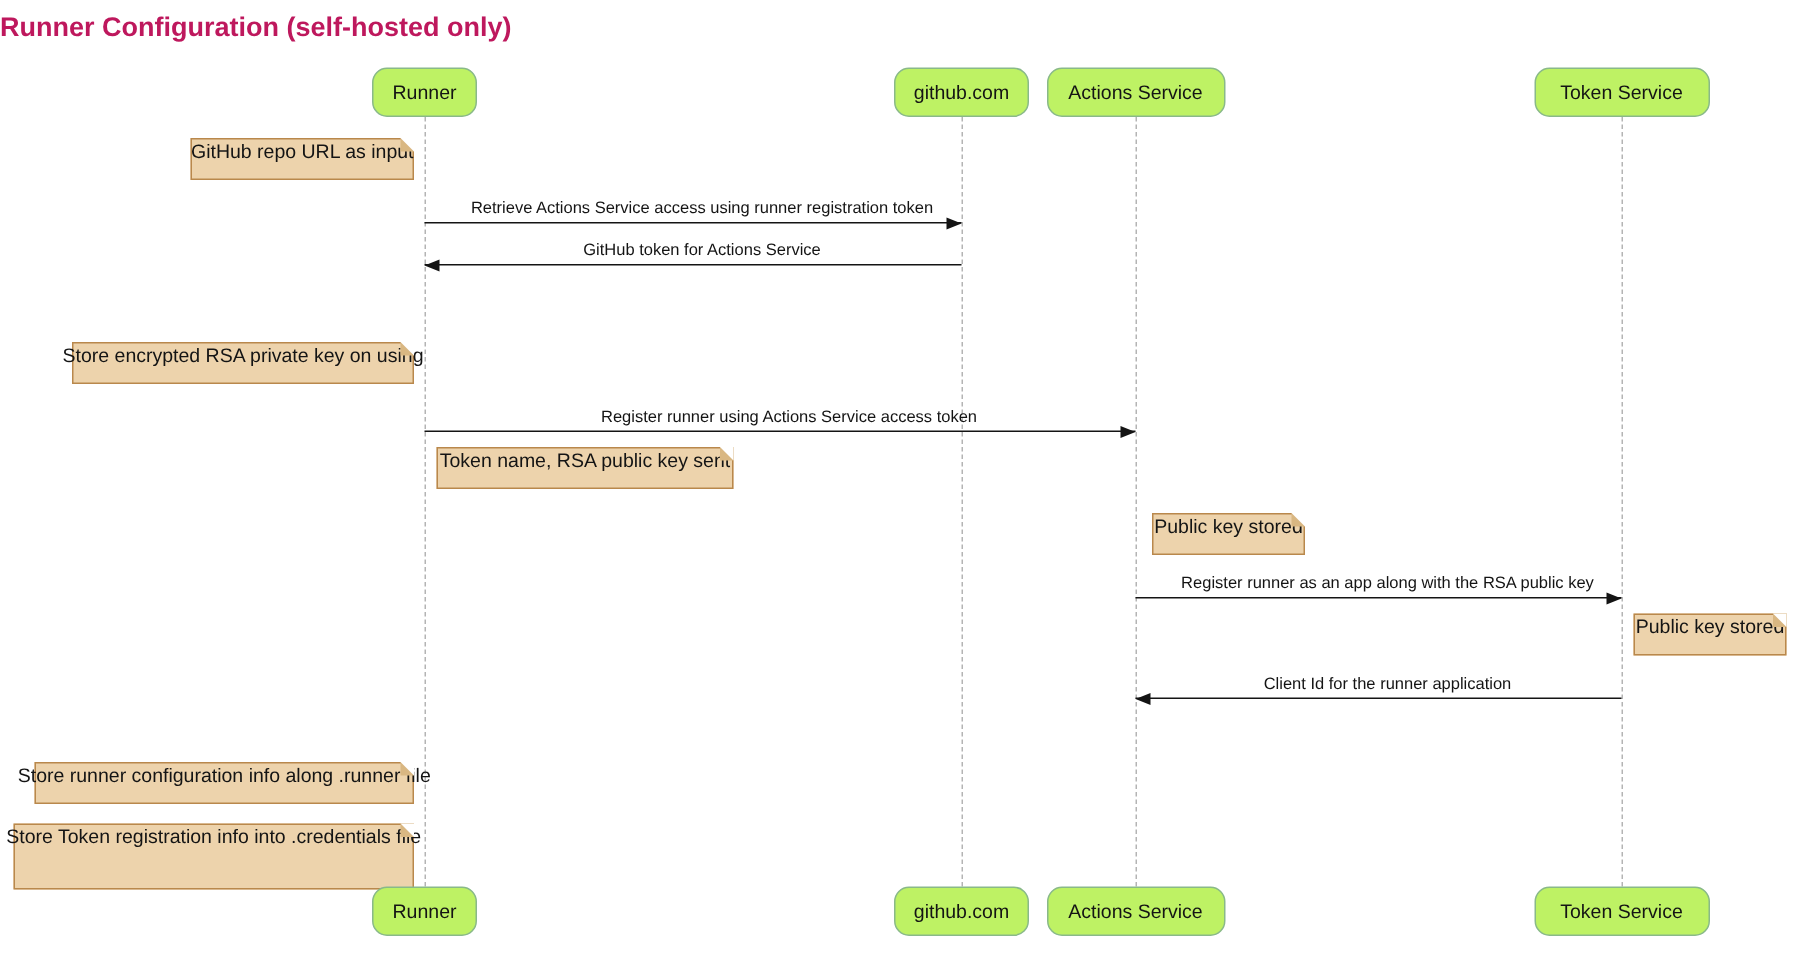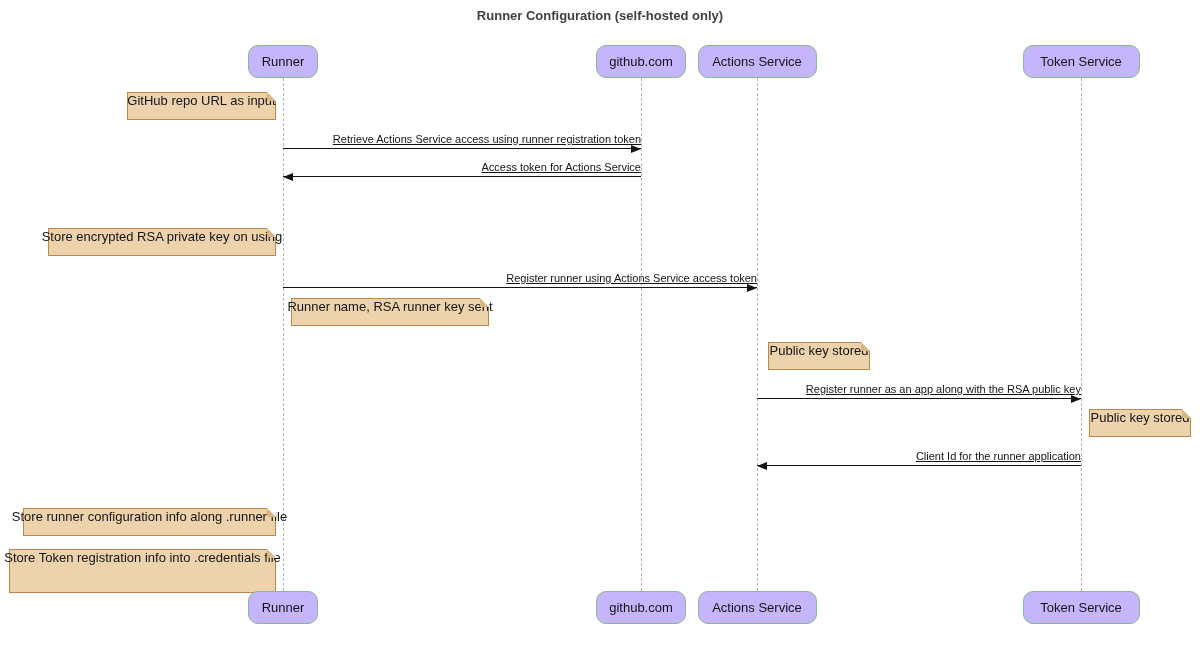--- a/index.html
+++ b/index.html
@@ -1,36 +1,36 @@
 <!DOCTYPE html>
 <html><head>
 <meta charset="utf-8">
 <style>
   html,body{margin:0;padding:0;background:#ffffff;}
   .canvas{
     position:relative;width:1200px;height:647px;background:#ffffff;overflow:hidden;
     font-family:"Liberation Sans","DejaVu Sans",sans-serif;color:#1b1b1b;
   }
   .title{
-    position:absolute;left:0;top:8px;width:100%;text-align:center;
-    font-size:13px;font-weight:bold;color:#404040;
+    position:absolute;left:0;top:8px;width:100%;text-align:left;
+    font-size:18px;font-weight:bold;color:#be185d;
   }
   .lifeline{
     position:absolute;width:0;border-left:1px dashed #b4b4b4;z-index:1;
   }
   .pbox{
-    position:absolute;z-index:4;background:#c4b5fd;border:1px solid #89b989;
+    position:absolute;z-index:4;background:#bef264;border:1px solid #89b989;
     border-radius:10px;display:flex;align-items:center;justify-content:center;
     font-size:13px;color:#141414;box-sizing:border-box;white-space:nowrap;
   }
   .msg{position:absolute;height:17px;z-index:2;}
   .msg-line{position:absolute;left:0;right:0;bottom:0;height:0;border-top:1px solid #141414;}
   .msg-label{
-    position:absolute;left:12px;right:0;bottom:4px;text-align:right;
-    font-size:11px;white-space:nowrap;color:#141414;text-decoration:underline;
+    position:absolute;left:12px;right:0;bottom:4px;text-align:center;
+    font-size:11px;white-space:nowrap;color:#141414;
   }
   .head{position:absolute;width:0;height:0;bottom:-4px;}
   .dir-right .head{
     right:0;border-top:4px solid transparent;border-bottom:4px solid transparent;
     border-left:10px solid #141414;
   }
   .dir-left .head{
     left:0;border-top:4px solid transparent;border-bottom:4px solid transparent;
     border-right:10px solid #141414;
   }
@@ -81,21 +81,21 @@
   <div class="pbox bottom" style="left: 1022.5px; width: 117px; height: 33px; top: 591px;">
       <span>Token Service</span>
     </div>
 
   <div class="msg dir-right" style="left: 283px; width: 358px; top: 132px;">
     <div class="msg-label">Retrieve Actions Service access using runner registration token</div>
     <div class="msg-line"></div>
     <div class="head"></div>
   </div>
   <div class="msg dir-left" style="left: 283px; width: 358px; top: 160px;">
-    <div class="msg-label">Access token for Actions Service</div>
+    <div class="msg-label">GitHub token for Actions Service</div>
     <div class="msg-line"></div>
     <div class="head"></div>
   </div>
   <div class="msg dir-right" style="left: 757px; width: 324px; top: 382px;">
     <div class="msg-label">Register runner as an app along with the RSA public key</div>
     <div class="msg-line"></div>
     <div class="head"></div>
   </div>
   <div class="msg dir-right" style="left: 283px; width: 474px; top: 271px;">
     <div class="msg-label">Register runner using Actions Service access token</div>
@@ -108,21 +108,21 @@
     <div class="head"></div>
   </div>
 
   <div class="note" style="left: 127px; width: 149px; top: 92px; height: 28px;">
       <span>GitHub repo URL as input</span>
     </div>
   <div class="note" style="left: 48px; width: 228px; top: 228px; height: 28px;">
       <span>Store encrypted RSA private key on using</span>
     </div>
   <div class="note" style="left: 291px; width: 198px; top: 298px; height: 28px;">
-      <span>Runner name, RSA runner key sent</span>
+      <span>Token name, RSA public key sent</span>
     </div>
   <div class="note" style="left: 768px; width: 102px; top: 342px; height: 28px;">
       <span>Public key stored</span>
     </div>
   <div class="note" style="left: 1089px; width: 102px; top: 409px; height: 28px;">
       <span>Public key stored</span>
     </div>
   <div class="note" style="left: 23px; width: 253px; top: 508px; height: 28px;">
       <span>Store runner configuration info along .runner file</span>
     </div>

